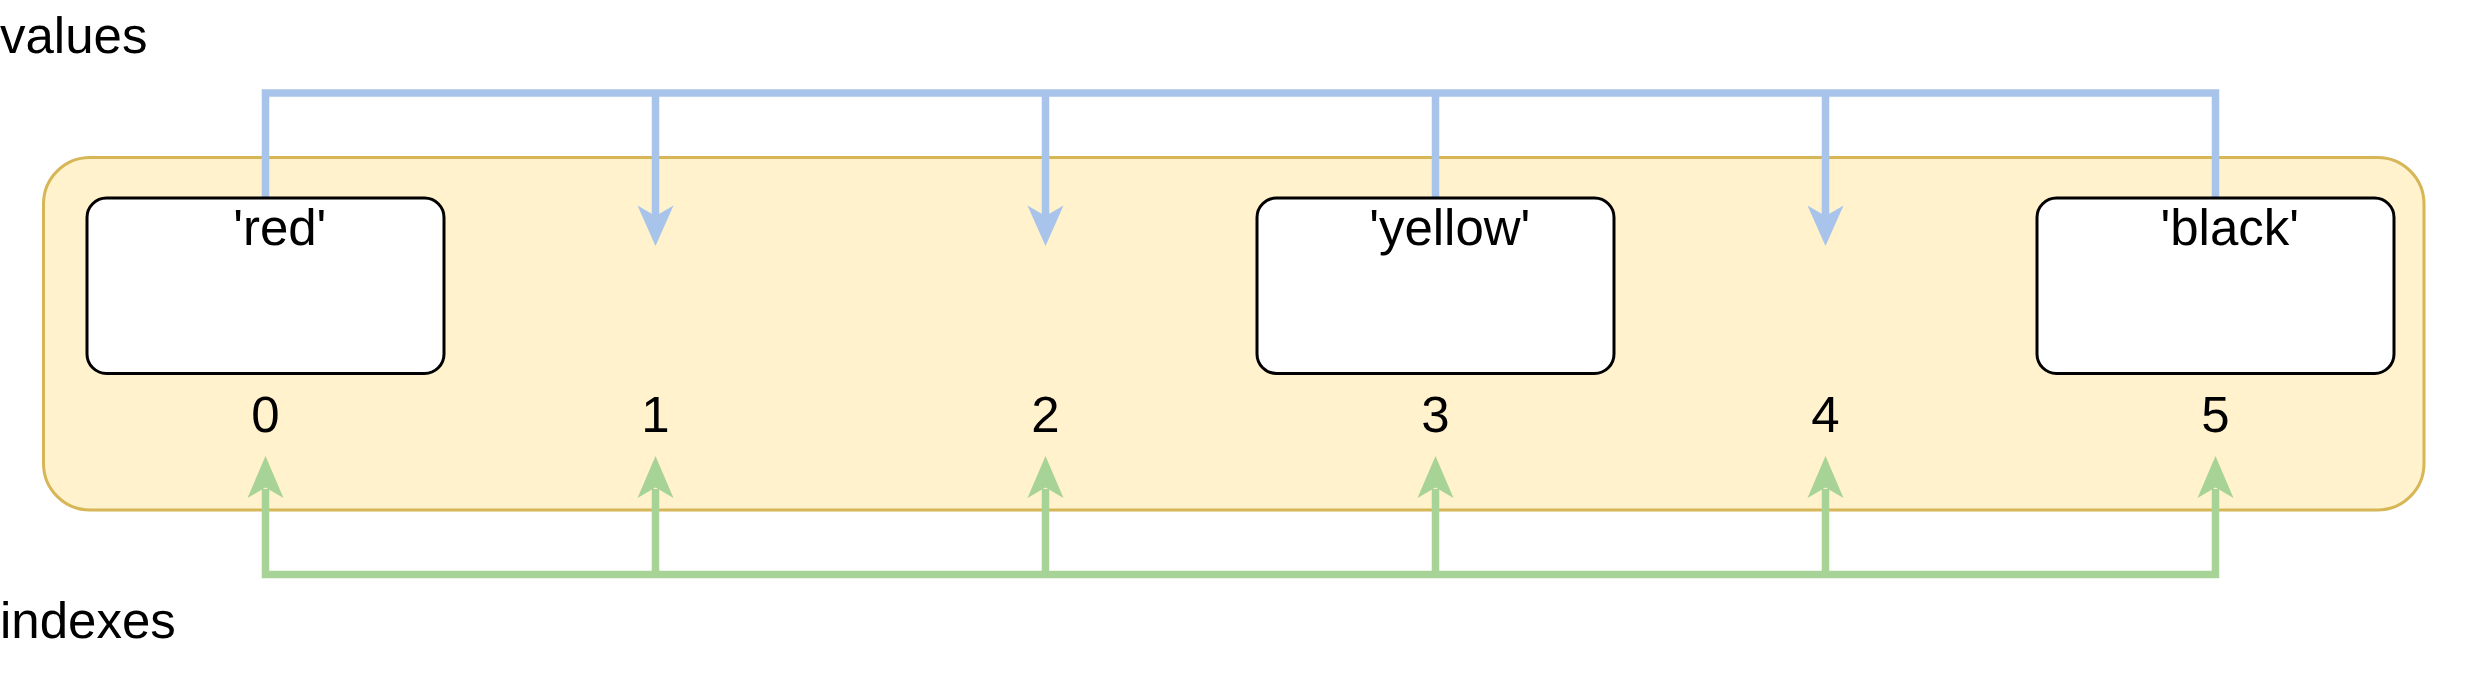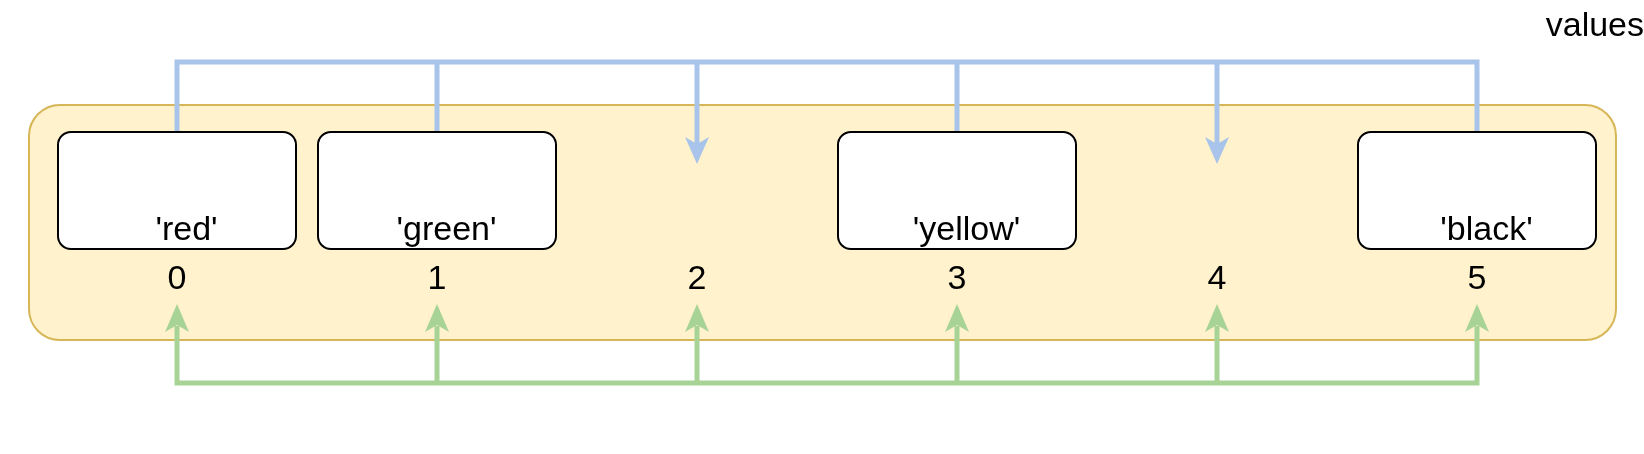--- a/index.html
+++ b/index.html
@@ -17,21 +17,21 @@
     width: 1644px; height: 454px;
     background: var(--background);
     font-family: "Liberation Sans", sans-serif;
     color: var(--text);
     overflow: hidden;
   }
   .canvas { position: relative; width: 1644px; height: 454px; }
 
   .top-label, .bottom-label {
     position: absolute; left: 0; width: 1644px;
-    text-align: right;
+    text-align: left;
     font-size: 34px; line-height: 44px;
     color: var(--text);
   }
   .top-label { top: 2px; }
   .bottom-label { top: 392px; }
 
   .list-container {
     position: absolute;
     left: 28px; top: 104px;
     width: 1589px; height: 237px;
@@ -39,21 +39,21 @@
     border: 2px solid var(--container-border);
     border-radius: 32px;
   }
 
   .cell {
     position: absolute; top: 131px;
     width: 240px; height: 119px;
     background: var(--cell-fill);
     border: 2.5px solid var(--cell-border);
     border-radius: 14px;
-    display: flex; align-items: flex-end; justify-content: center;
+    display: flex; align-items: flex-start; justify-content: center;
     font-size: 34px;
     padding-left: 19px;
   }
 
   .index-label {
     position: absolute; top: 256px;
     width: 120px;
     text-align: center;
     font-size: 34px; line-height: 42px;
     color: var(--text);
@@ -94,31 +94,29 @@
     <path class="i-head" d="M437 304 L425 332 L437 325 L449 332 Z"></path>
     <path class="i-head" d="M697 304 L685 332 L697 325 L709 332 Z"></path>
     <path class="i-head" d="M957 304 L945 332 L957 325 L969 332 Z"></path>
     <path class="i-head" d="M1217 304 L1205 332 L1217 325 L1229 332 Z"></path>
     <path class="i-head" d="M1477 304 L1465 332 L1477 325 L1489 332 Z"></path>
   </svg>
 
   <div class="cell" style="left:57px">
     <span>'red'</span>
   </div>
-  <div class="cell" style="left:317px">
-    <span>'green'</span>
-  </div>
   <div class="cell" style="left:837px">
     <span>'yellow'</span>
   </div>
   <div class="cell" style="left:1357px">
     <span>'black'</span>
   </div>
 
   <div class="index-label" style="left:117px">0</div>
   <div class="index-label" style="left:377px">1</div>
   <div class="index-label" style="left:637px">2</div>
   <div class="index-label" style="left:897px">3</div>
   <div class="index-label" style="left:1157px">4</div>
   <div class="index-label" style="left:1417px">5</div>
 
+  <div class="bottom-label">indexes</div>
 
 </div>
 
 </body></html>

